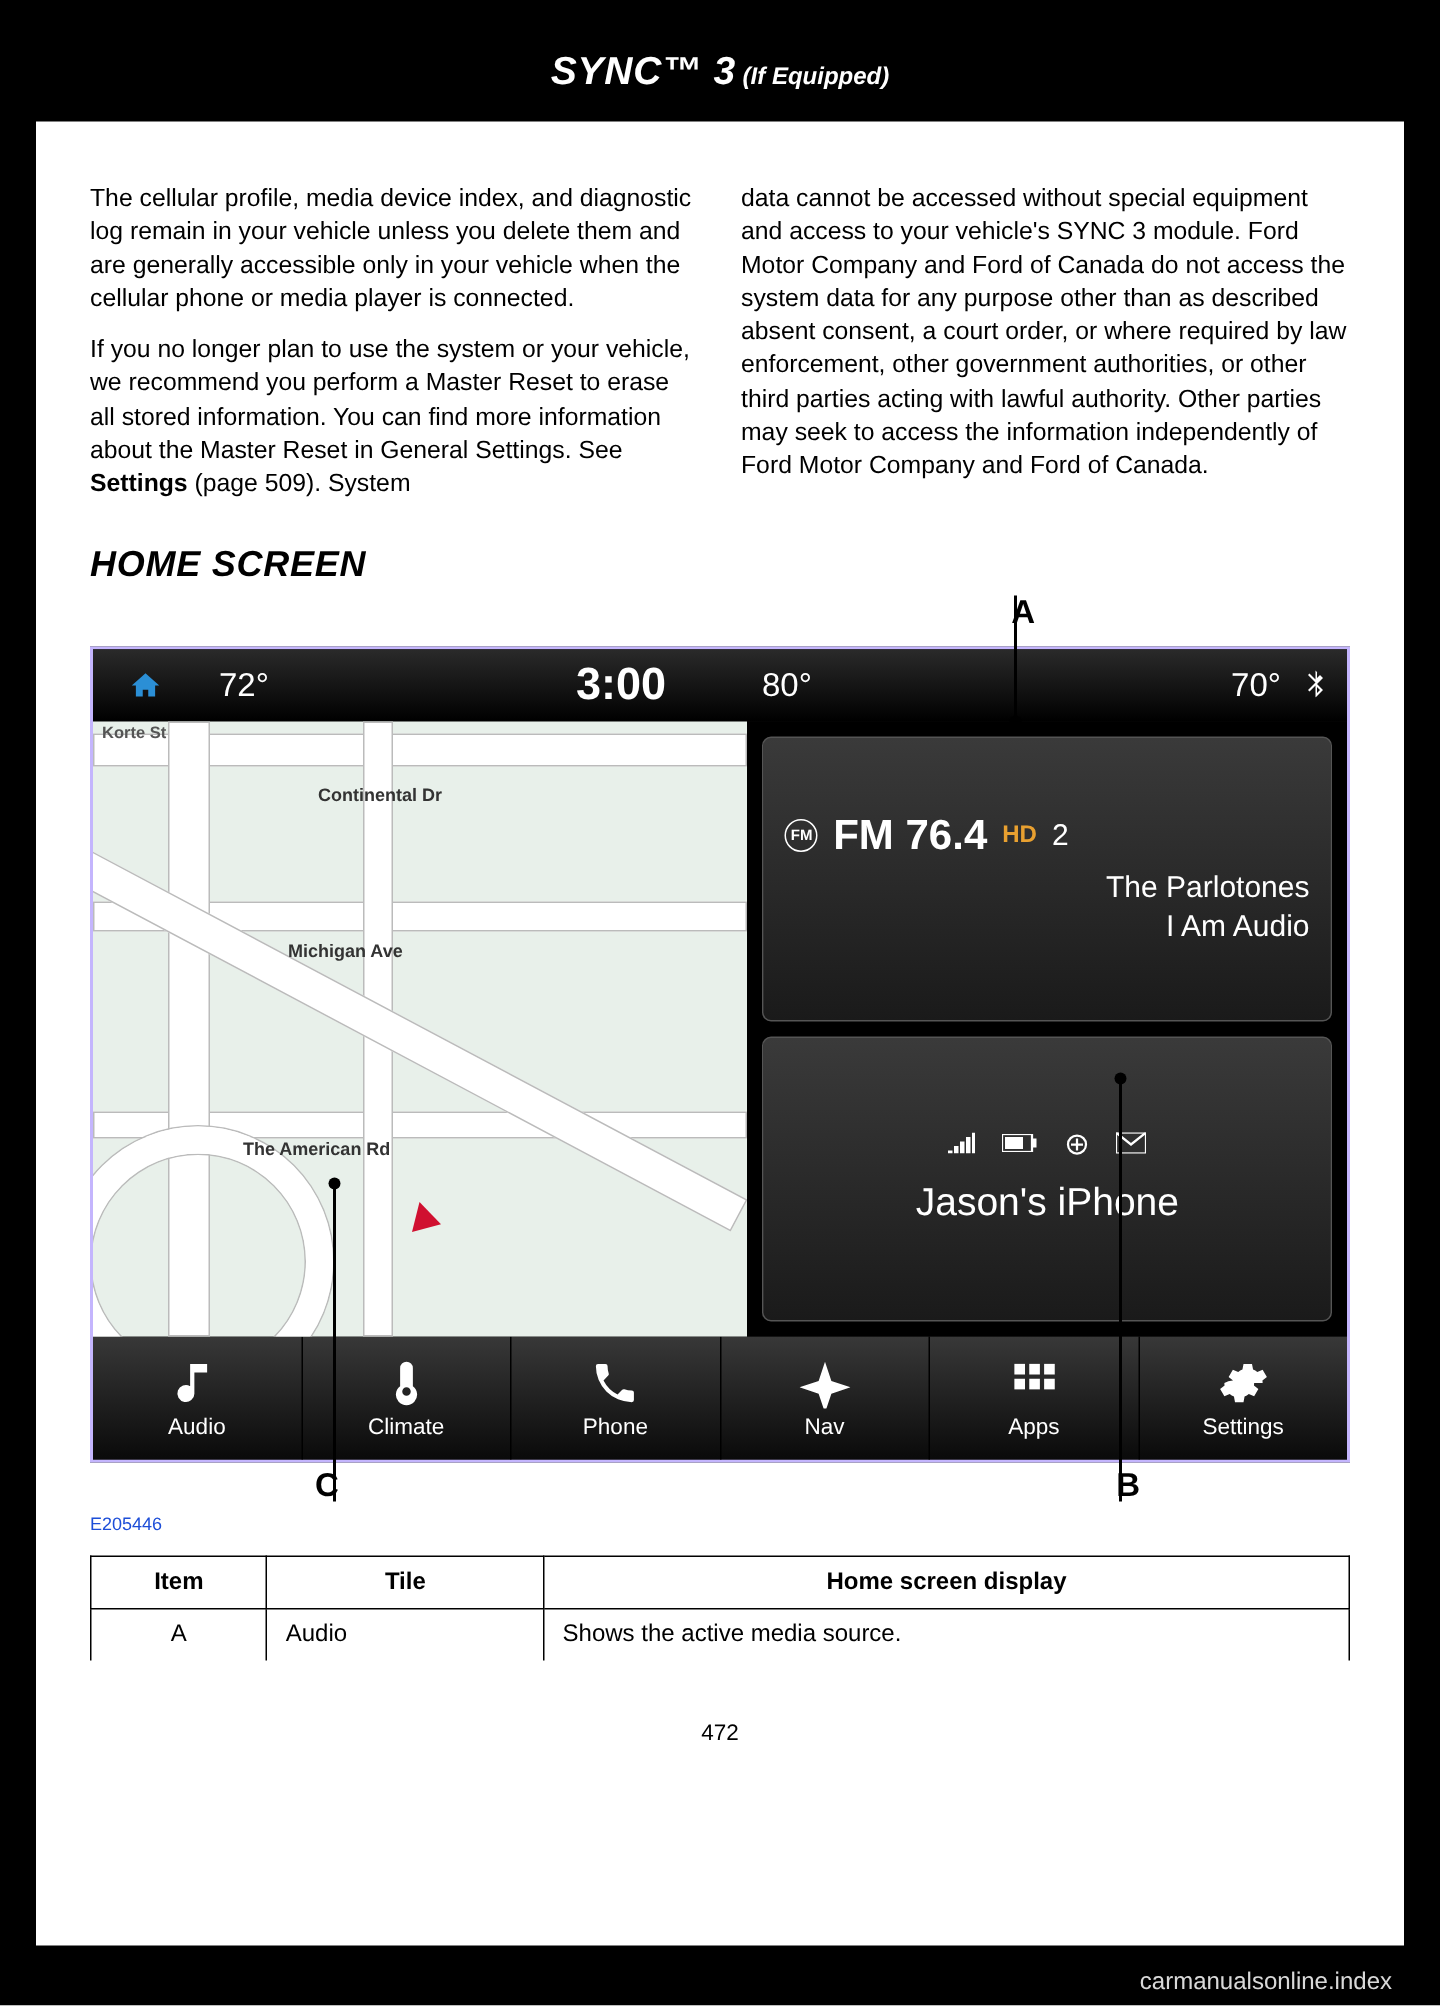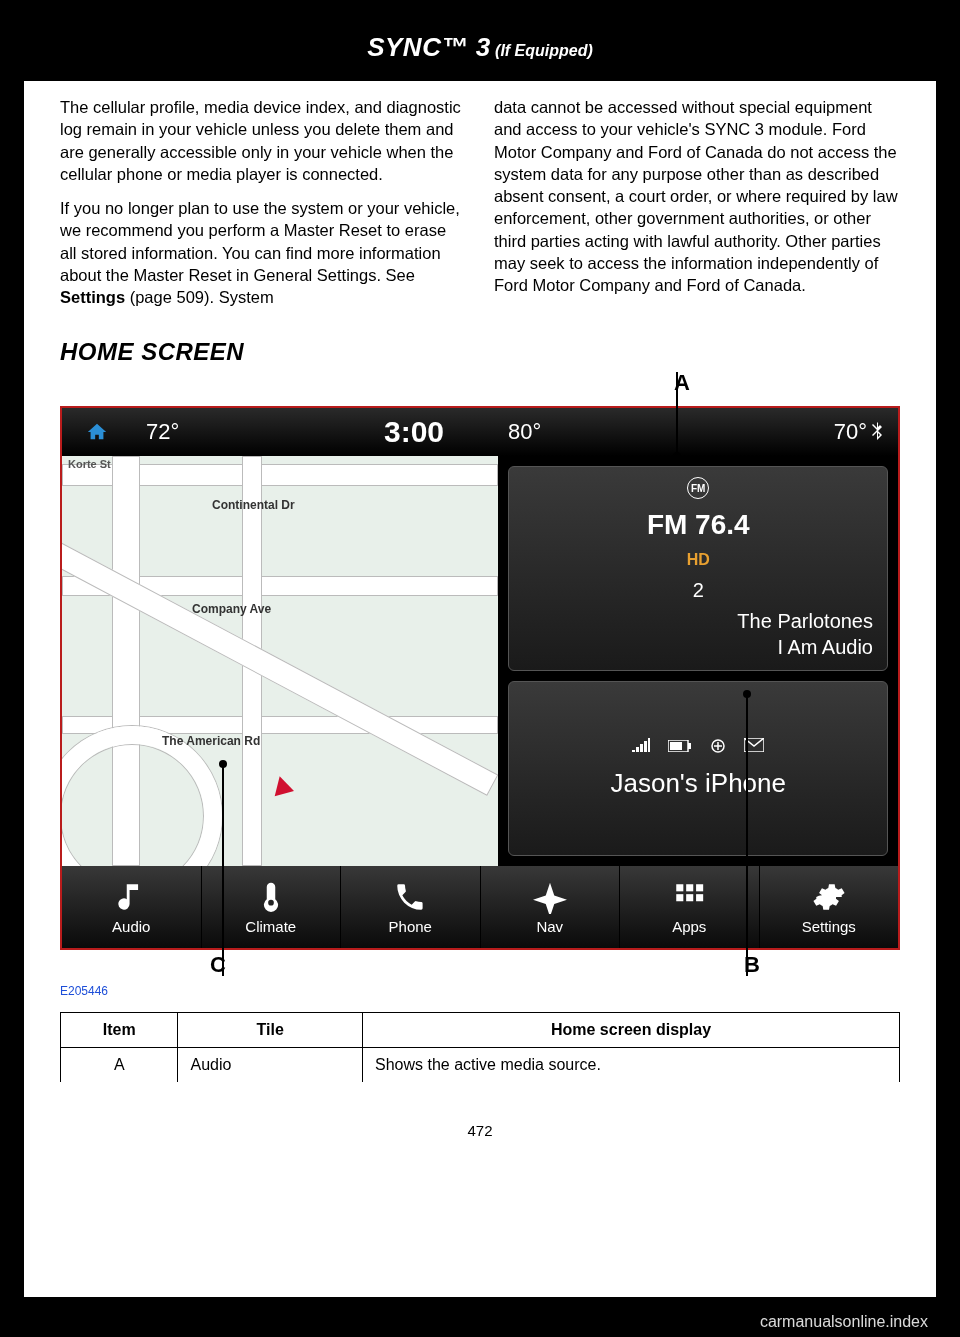--- a/index.html
+++ b/index.html
@@ -31,21 +31,21 @@
     font-weight: 900;
     font-style: italic;
     letter-spacing: 0.5px;
   }
   .header-sub {
     font-size: 16px;
     font-weight: 700;
     font-style: italic;
   }
   .content {
-    padding: 15px 36px 0 36px;
+    padding: 40px 36px 0 36px;
   }
   .two-col {
     display: flex;
     gap: 28px;
   }
   .col { flex: 1; font-size: 16.5px; line-height: 1.35; }
   .col p { margin-bottom: 12px; }
   .bold { font-weight: 700; }
   .section-heading {
     font-size: 24px;
@@ -71,21 +71,21 @@
     background: #000;
   }
   .line-a { width: 2px; height: 82px; top: -34px; right: 222px; }
   .line-a-dot { position: absolute; width: 8px; height: 8px; background:#000; border-radius:50%; top:46px; right:219px; }
   .line-b { width: 2px; height: 280px; bottom: -26px; right: 152px; }
   .line-b-dot { position: absolute; width: 8px; height: 8px; background:#000; border-radius:50%; bottom:252px; right:149px; }
   .line-c { width: 2px; height: 210px; bottom: -26px; left: 162px; }
   .line-c-dot { position: absolute; width: 8px; height: 8px; background:#000; border-radius:50%; bottom:182px; left:159px; }
 
   .sync-screen {
-    border: 2px solid #b91c1c;
+    border: 2px solid #c4b5fd;
     background: #1a1a1a;
     font-family: Arial, sans-serif;
   }
   .status-bar {
     display: flex;
     align-items: stretch;
     background: #000;
     color: #fff;
     height: 48px;
   }
@@ -100,21 +100,21 @@
     width: 26px; height: 22px;
   }
   .temp-left, .temp-right {
     flex: 1;
     display: flex;
     align-items: center;
     padding: 0 14px;
     font-size: 22px;
     background: linear-gradient(#2a2a2a,#000);
   }
-  .temp-right { justify-content: flex-end; gap: 3px; }
+  .temp-right { justify-content: flex-end; gap: 16px; }
   .clock {
     width: 160px;
     display: flex;
     align-items: center;
     justify-content: center;
     font-size: 30px;
     font-weight: 700;
     background: linear-gradient(#2a2a2a,#000);
   }
   .bt-icon { font-size: 18px; }
@@ -178,21 +178,21 @@
     border: 1px solid #555;
     border-radius: 6px;
     color: #fff;
     padding: 10px 14px;
     display: flex;
     flex-direction: column;
     justify-content: center;
   }
   .audio-tile .station-row {
     display: flex; align-items: center; gap: 10px;
-    font-size: 28px; font-weight: 600; flex-direction: column;
+    font-size: 28px; font-weight: 600;
   }
   .fm-icon { font-size: 18px; border:1.5px solid #fff; border-radius:50%; width:22px; height:22px; display:inline-flex; align-items:center; justify-content:center; font-size:10px;}
   .hd-badge { color:#e8a030; font-size:16px; font-weight:700; }
   .hd-num { font-size: 20px; font-weight:400; }
   .track-lines { text-align:right; font-size:20px; margin-top:6px; line-height:1.3; }
   .phone-tile .phone-icons {
     display:flex; gap:18px; justify-content:center; font-size:16px; margin-bottom:10px;
   }
   .phone-tile .phone-name { text-align:center; font-size:26px; font-weight:500; }
 
@@ -313,21 +313,21 @@
           <div class="map-pane">
             <div class="road road-h1"></div>
             <div class="road road-h2"></div>
             <div class="road road-h3"></div>
             <div class="road road-v1"></div>
             <div class="road road-v2"></div>
             <div class="road-diag"></div>
             <div class="circle-roads"></div>
             <span class="road-label lbl-korte">Korte St</span>
             <span class="road-label lbl-cont">Continental Dr</span>
-            <span class="road-label lbl-mich">Company Ave</span>
+            <span class="road-label lbl-mich">Michigan Ave</span>
             <span class="road-label lbl-amer">The American Rd</span>
             <div class="vehicle-marker"></div>
           </div>
 
           <div class="tiles-pane">
             <div class="tile audio-tile">
               <div class="station-row">
                 <span class="fm-icon">FM</span>
                 <span>FM 76.4</span>
                 <span class="hd-badge">HD</span>

